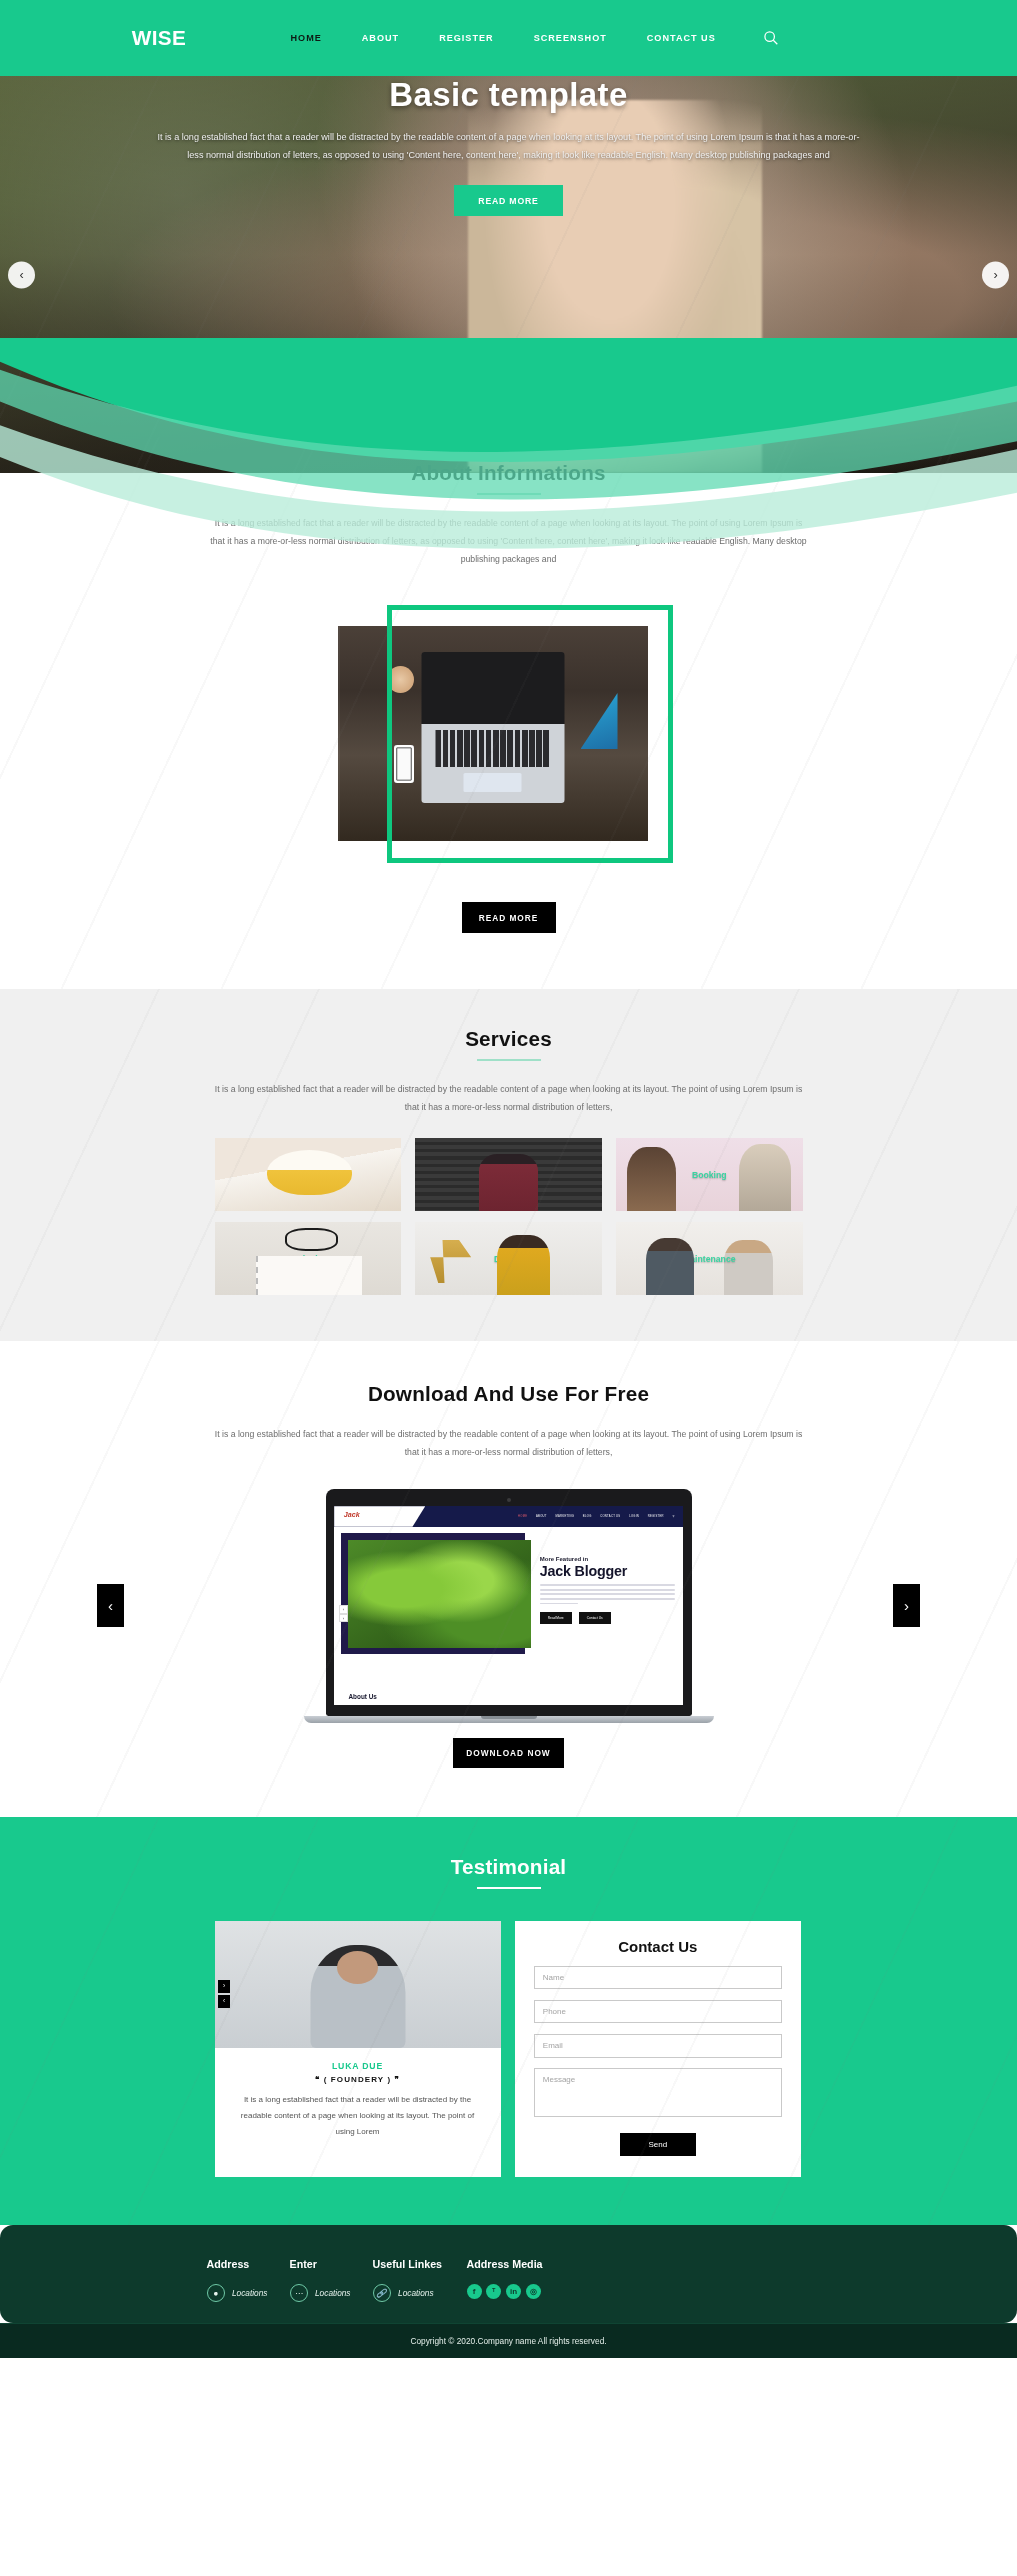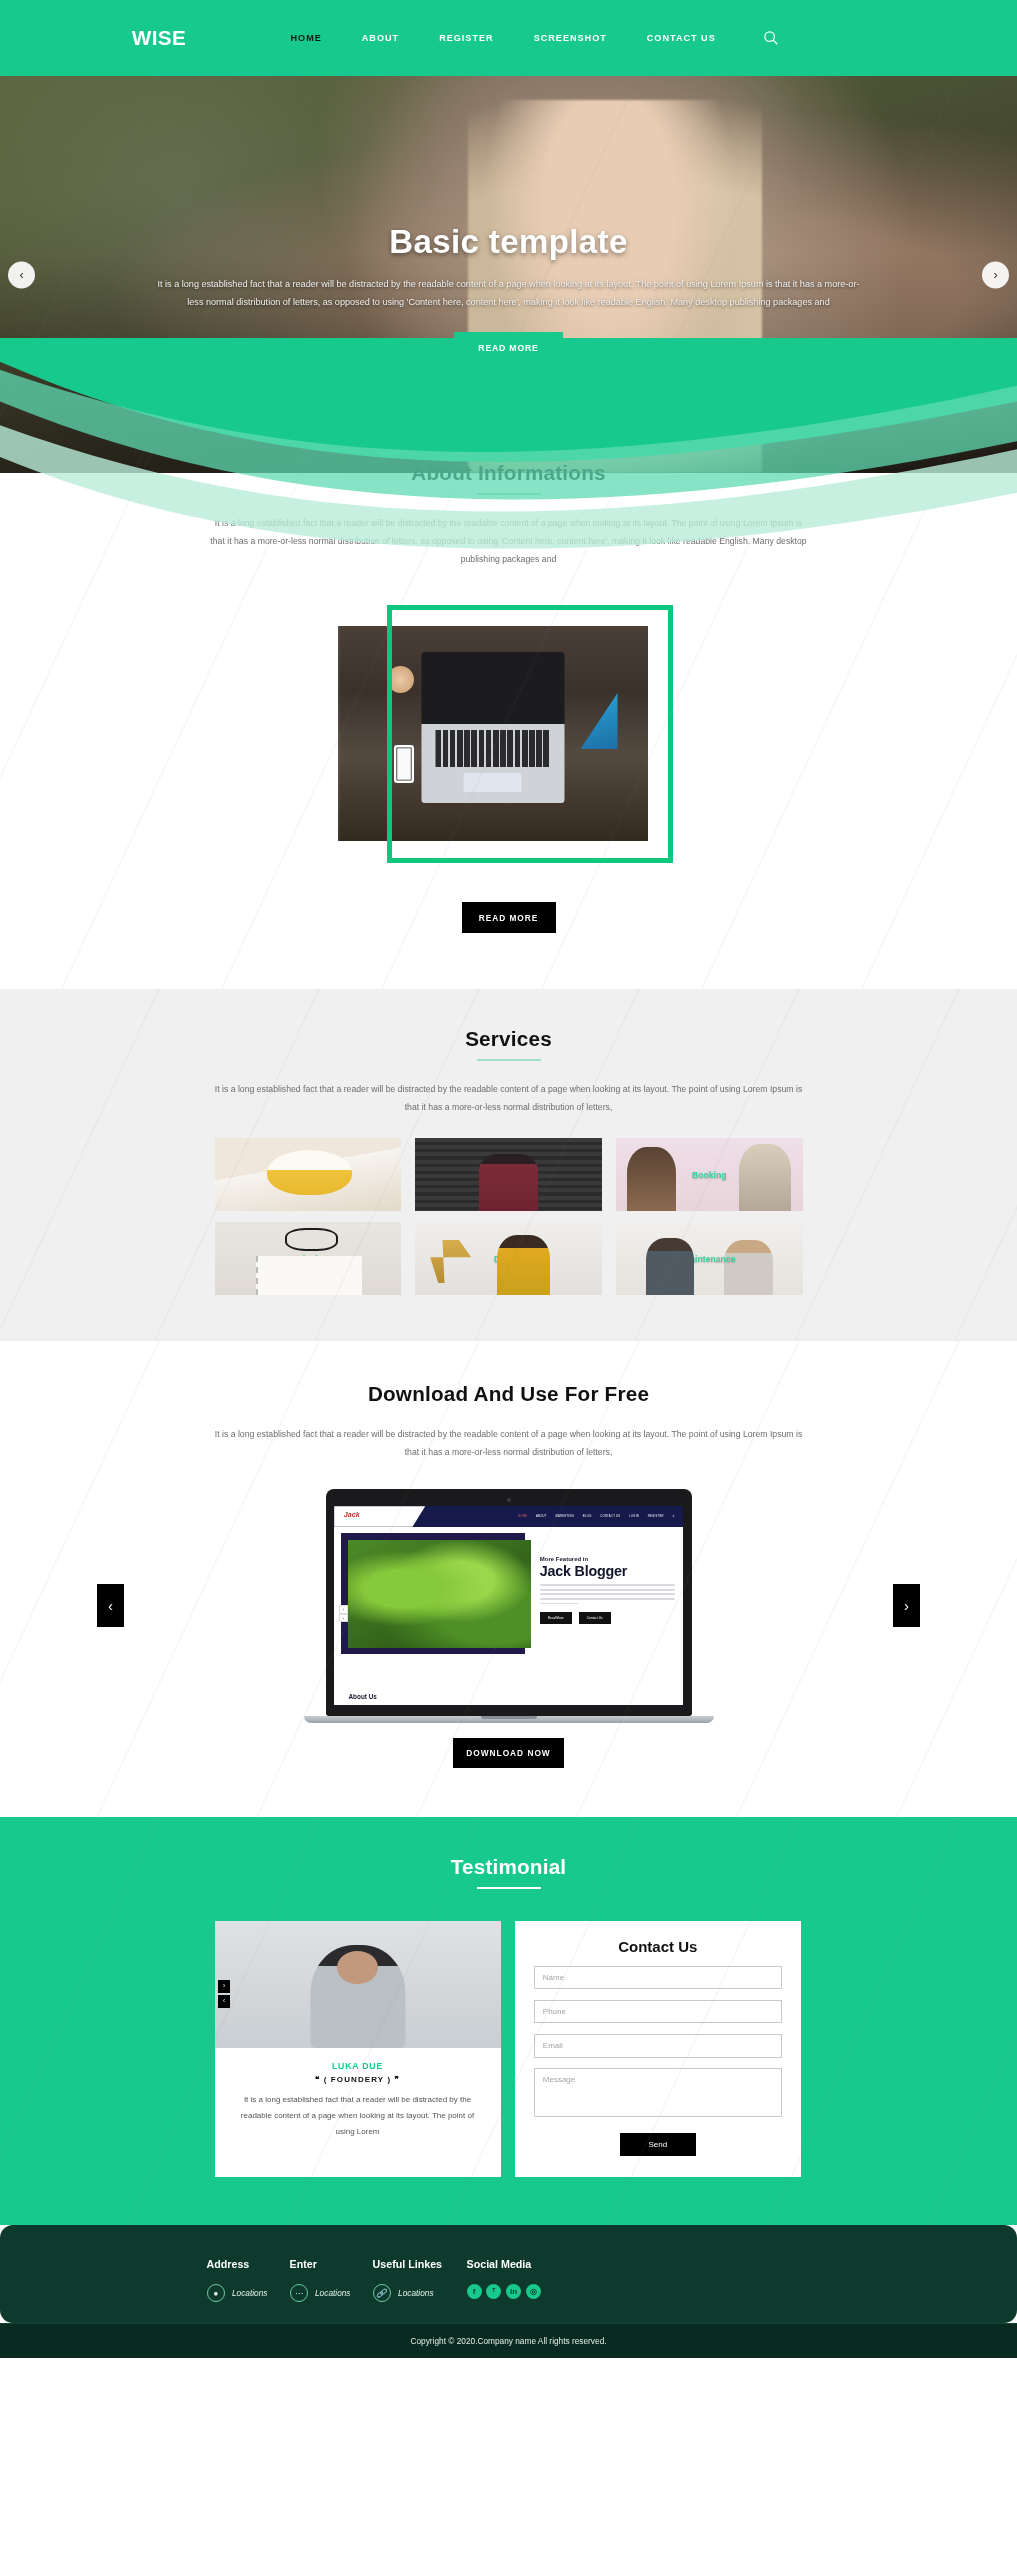--- a/index.html
+++ b/index.html
@@ -48,21 +48,20 @@
   .hero-figure{
     position:absolute; left:46%; top:6%; width:294px; height:373px;
     background:
       radial-gradient(ellipse at 48% 28%, #e8cdb4 0 30%, transparent 58%),
       radial-gradient(ellipse at 20% 60%, #cbb79a 0 42%, transparent 70%),
       radial-gradient(ellipse at 78% 55%, #d6c3a5 0 40%, transparent 72%);
     filter:blur(0.8px);
   }
   .hero-content{
     position:relative; z-index:10; width:715px; margin:0 auto; text-align:center;
-    padding-top:147px;
   }
   .hero-title{
     color:#fff; font-size:33px; font-weight:bold; letter-spacing:0.4px;
     text-shadow:0 1.6px 4.8px rgba(0,0,0,.45);
   }
   .hero-sub{
     color:#efefef; font-size:9.1px; line-height:2; margin:14.3px auto 0; width:715px;
     text-shadow:0 0.8px 3.2px rgba(0,0,0,.6);
   }
   .btn-green{
@@ -470,21 +469,21 @@
       </div>
     </div>
     <div class="fcol" style="width:72px">
       <h4>Useful Linkes</h4>
       <div class="frow">
         <span class="fcircle">🔗</span>
         <span>Locations</span>
       </div>
     </div>
     <div class="fcol">
-      <h4>Social Media</h4>
+      <h4>Address Media</h4>
       <div class="social-row">
         <span class="sic">f</span>
         <span class="sic">ᵀ</span>
         <span class="sic">in</span>
         <span class="sic">◎</span>
       </div>
     </div>
   </div>
 </div>
 <div class="copyright">Copyright © 2020.Company name All rights reserved.</div>

